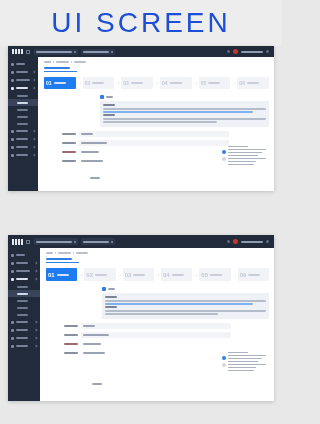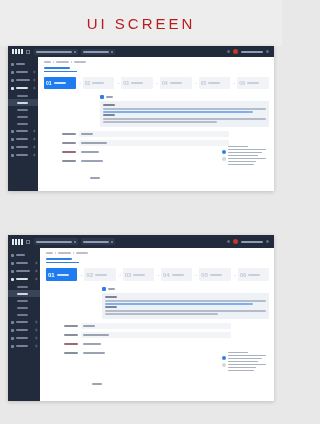--- a/index.html
+++ b/index.html
@@ -17,23 +17,23 @@
   .watermark {
     position: absolute;
     top: 0; left: 0; right: 0;
     height: 46px;
     display: flex;
     align-items: center;
     justify-content: center;
     background: #ededed;
   }
   .watermark-text {
-    font-size: 15px;
+    font-size: 28px;
     letter-spacing: 3px;
-    color: #b91c1c;
+    color: #1d4ed8;
     font-weight: 400;
     user-select: none;
   }
 
   
   .mock {
     position: absolute;
     left: 8px;
     width: 266px;
     background: #fff;

